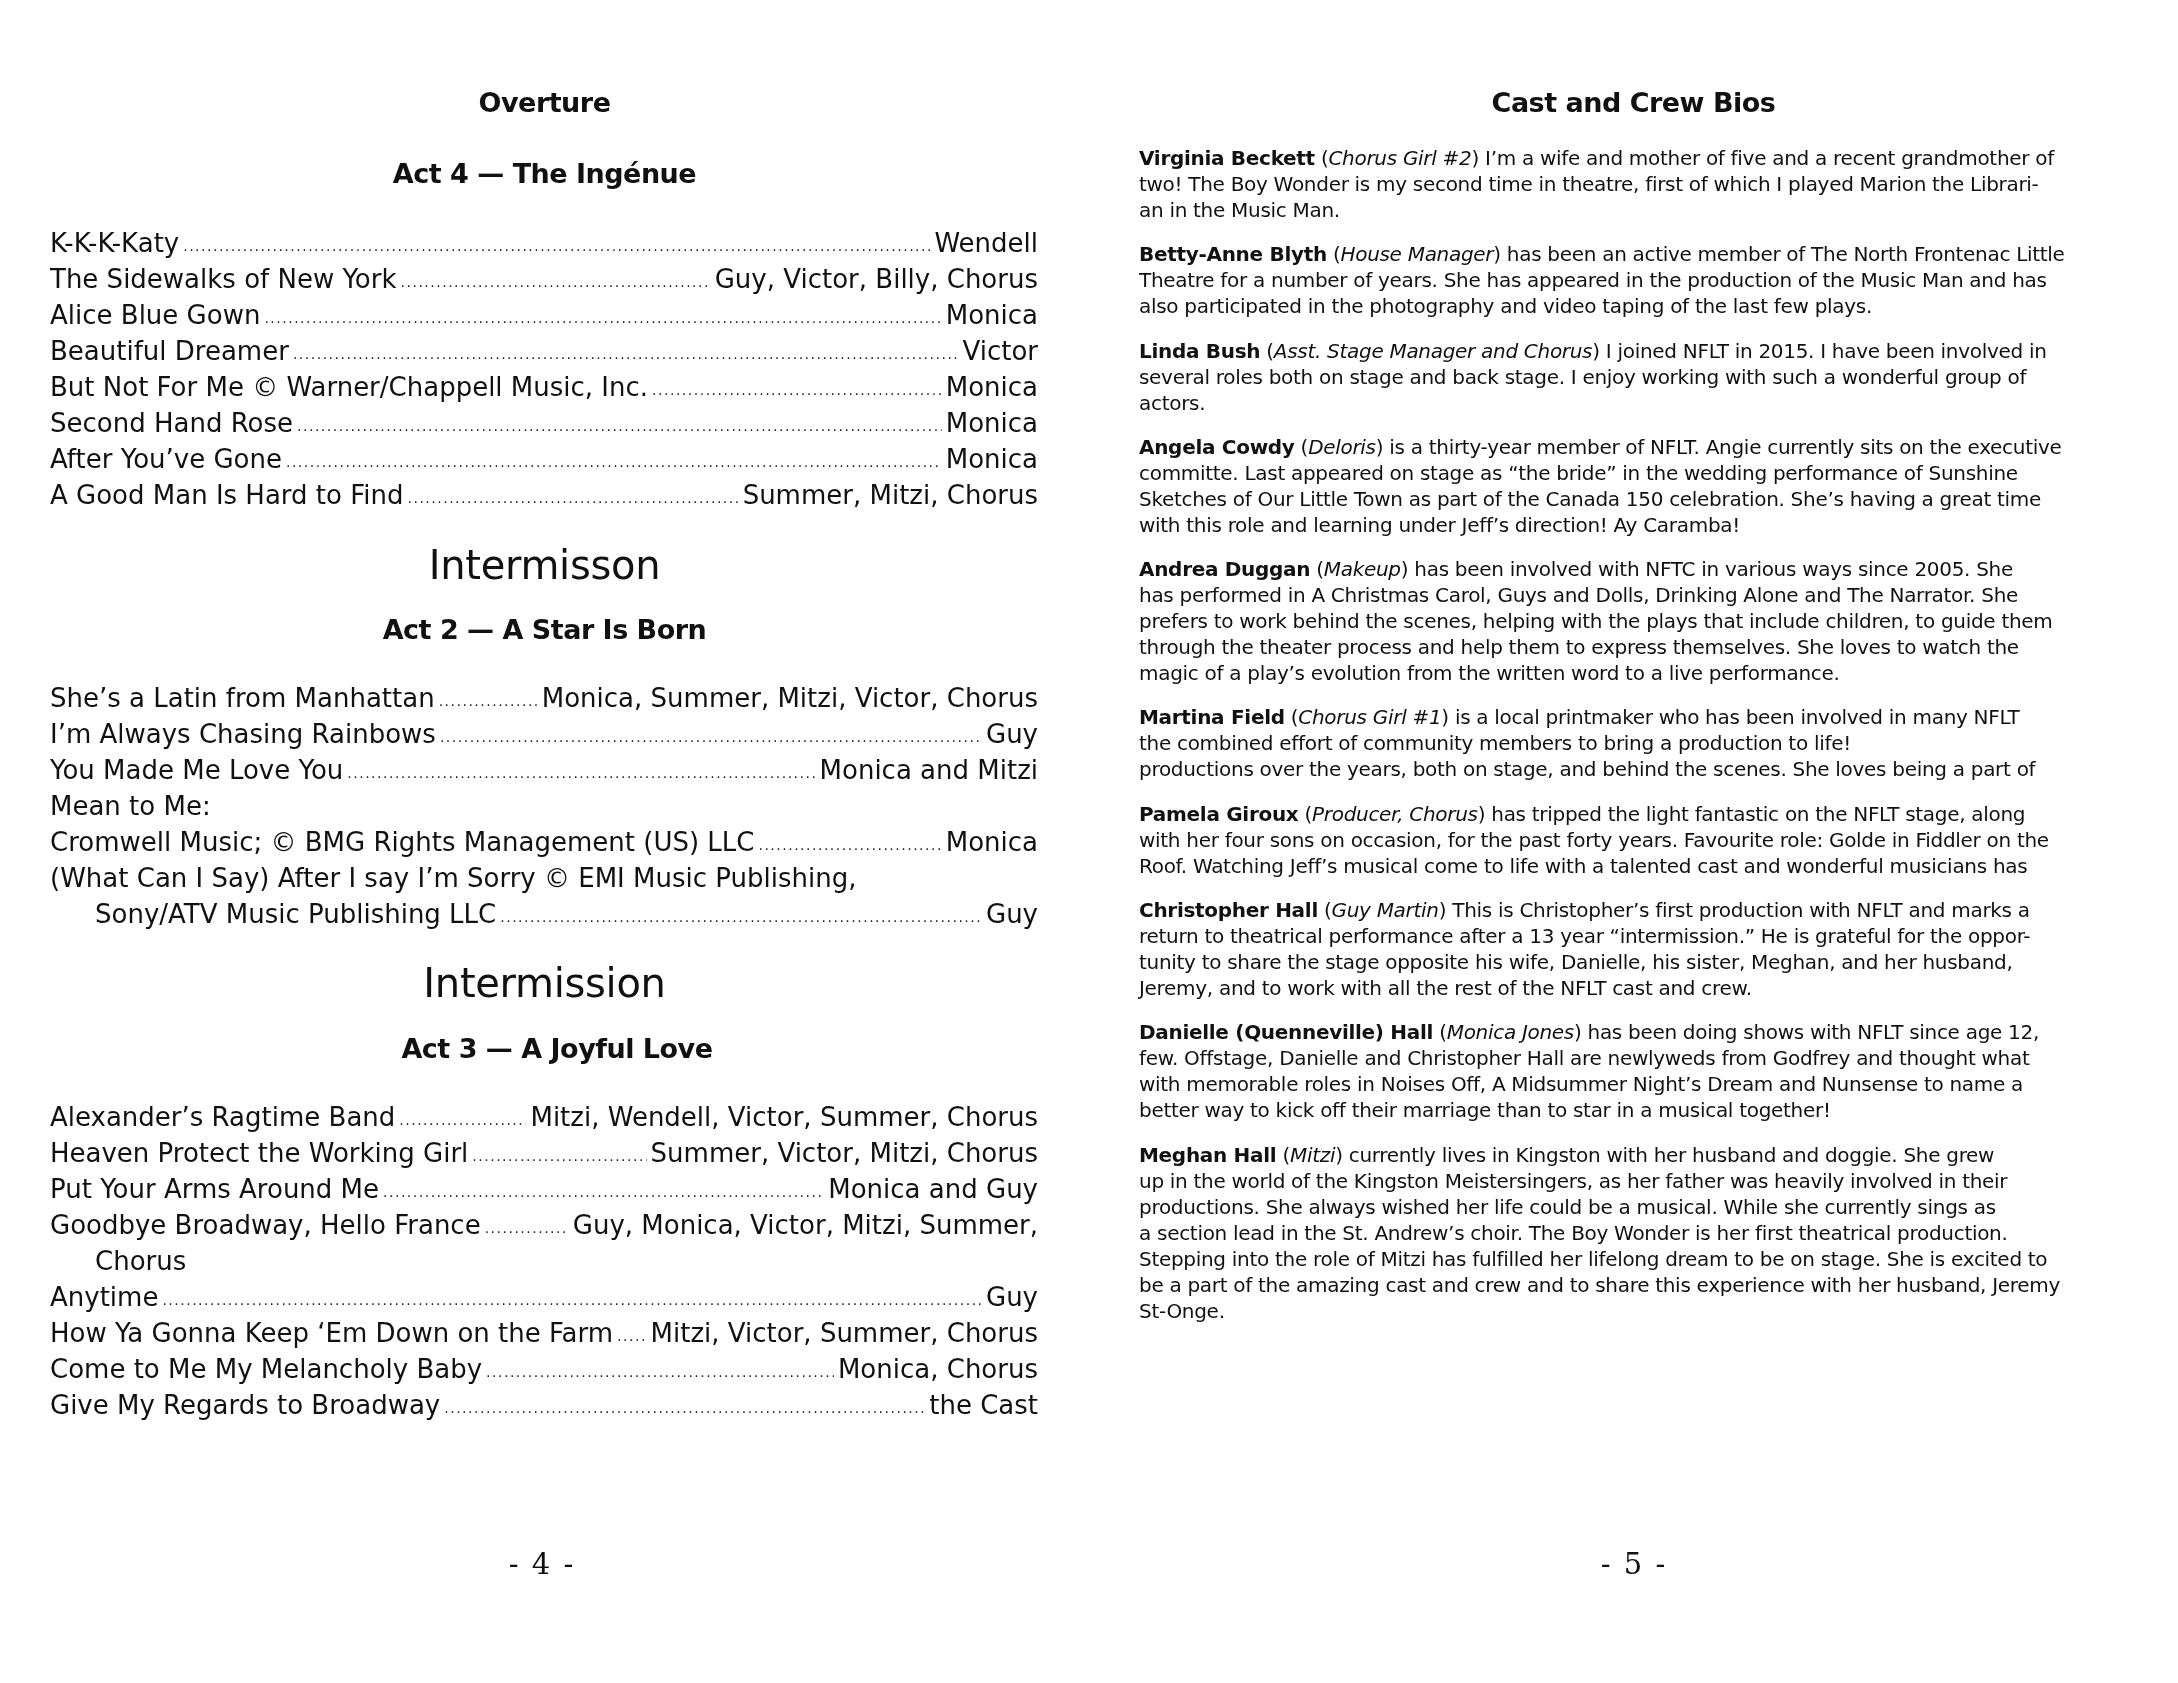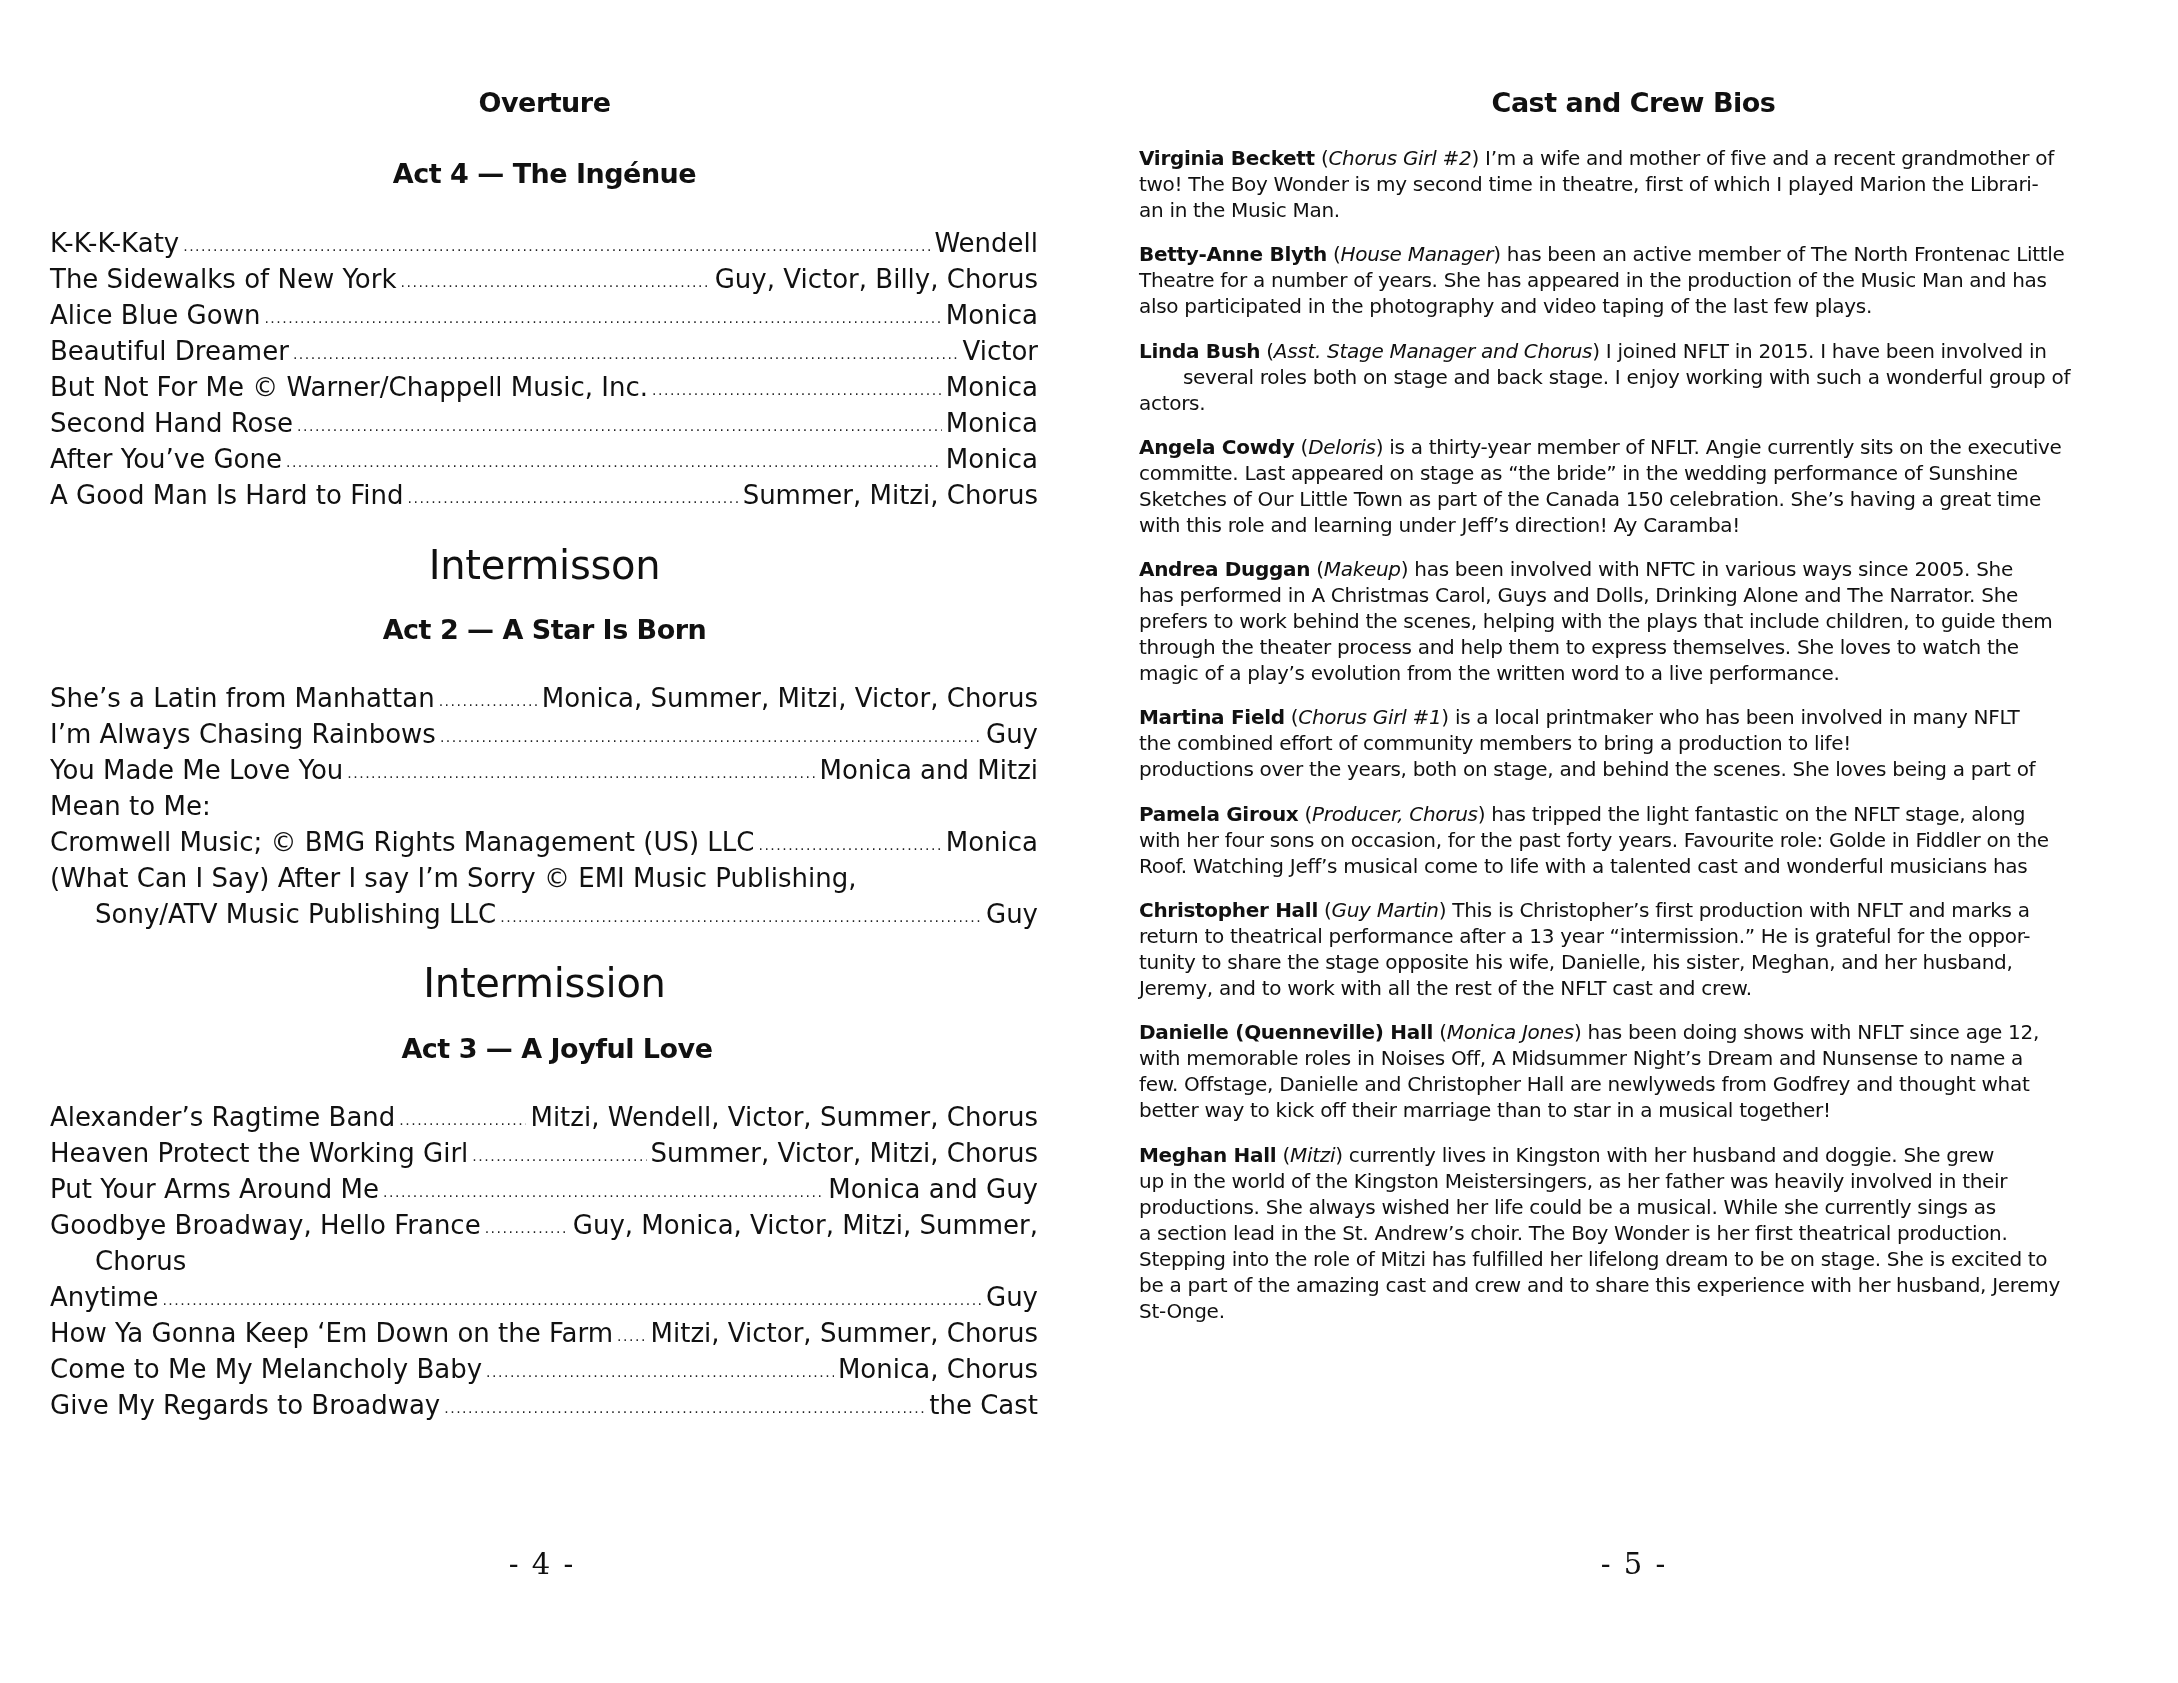--- a/index.html
+++ b/index.html
@@ -183,21 +183,21 @@
         <span class="bio-line" style="white-space: pre;">two! The Boy Wonder is my second time in theatre, first of which I played Marion the Librari-</span>
         <span class="bio-line" style="white-space: pre;">an in the Music Man.</span>
       </div>
       <div class="bio">
         <span class="bio-line" style="white-space: pre;"><span class="bio-name">Betty-Anne Blyth</span><span> (</span><span class="bio-role">House Manager</span><span>)</span><span> has been an active member of The North Frontenac Little</span></span>
         <span class="bio-line" style="white-space: pre;">Theatre for a number of years. She has appeared in the production of the Music Man and has</span>
         <span class="bio-line" style="white-space: pre;">also participated in the photography and video taping of the last few plays.</span>
       </div>
       <div class="bio">
         <span class="bio-line" style="white-space: pre;"><span class="bio-name">Linda Bush</span><span> (</span><span class="bio-role">Asst. Stage Manager and Chorus</span><span>)</span><span> I joined NFLT in 2015. I have been involved in</span></span>
-        <span class="bio-line" style="white-space: pre; margin-left: 44px;">several roles both on stage and back stage. I enjoy working with such a wonderful group of</span>
+        <span class="bio-line" style="white-space: pre;">several roles both on stage and back stage. I enjoy working with such a wonderful group of</span>
         <span class="bio-line" style="white-space: pre;">actors.</span>
       </div>
       <div class="bio">
         <span class="bio-line" style="white-space: pre;"><span class="bio-name">Angela Cowdy</span><span> (</span><span class="bio-role">Deloris</span><span>)</span><span> is a thirty-year member of NFLT. Angie currently sits on the executive</span></span>
         <span class="bio-line" style="white-space: pre;">committe. Last appeared on stage as “the bride” in the wedding performance of Sunshine</span>
         <span class="bio-line" style="white-space: pre;">Sketches of Our Little Town as part of the Canada 150 celebration. She’s having a great time</span>
         <span class="bio-line" style="white-space: pre;">with this role and learning under Jeff’s direction! Ay Caramba!</span>
       </div>
       <div class="bio">
         <span class="bio-line" style="white-space: pre;"><span class="bio-name">Andrea Duggan</span><span> (</span><span class="bio-role">Makeup</span><span>)</span><span> has been involved with NFTC in various ways since 2005. She</span></span>
@@ -217,22 +217,22 @@
         <span class="bio-line" style="white-space: pre;">Roof. Watching Jeff’s musical come to life with a talented cast and wonderful musicians has</span>
       </div>
       <div class="bio">
         <span class="bio-line" style="white-space: pre;"><span class="bio-name">Christopher Hall</span><span> (</span><span class="bio-role">Guy Martin</span><span>)</span><span> This is Christopher’s first production with NFLT and marks a</span></span>
         <span class="bio-line" style="white-space: pre;">return to theatrical performance after a 13 year “intermission.” He is grateful for the oppor-</span>
         <span class="bio-line" style="white-space: pre;">tunity to share the stage opposite his wife, Danielle, his sister, Meghan, and her husband,</span>
         <span class="bio-line" style="white-space: pre;">Jeremy, and to work with all the rest of the NFLT cast and crew.</span>
       </div>
       <div class="bio">
         <span class="bio-line" style="white-space: pre;"><span class="bio-name">Danielle (Quenneville) Hall</span><span> (</span><span class="bio-role">Monica Jones</span><span>)</span><span> has been doing shows with NFLT since age 12,</span></span>
+        <span class="bio-line" style="white-space: pre;">few. Offstage, Danielle and Christopher Hall are newlyweds from Godfrey and thought what</span>
         <span class="bio-line" style="white-space: pre;">with memorable roles in Noises Off, A Midsummer Night’s Dream and Nunsense to name a</span>
-        <span class="bio-line" style="white-space: pre;">few. Offstage, Danielle and Christopher Hall are newlyweds from Godfrey and thought what</span>
         <span class="bio-line" style="white-space: pre;">better way to kick off their marriage than to star in a musical together!</span>
       </div>
       <div class="bio">
         <span class="bio-line" style="white-space: pre;"><span class="bio-name">Meghan Hall</span><span> (</span><span class="bio-role">Mitzi</span><span>)</span><span> currently lives in Kingston with her husband and doggie. She grew</span></span>
         <span class="bio-line" style="white-space: pre;">up in the world of the Kingston Meistersingers, as her father was heavily involved in their</span>
         <span class="bio-line" style="white-space: pre;">productions. She always wished her life could be a musical. While she currently sings as</span>
         <span class="bio-line" style="white-space: pre;">a section lead in the St. Andrew’s choir. The Boy Wonder is her first theatrical production.</span>
         <span class="bio-line" style="white-space: pre;">Stepping into the role of Mitzi has fulfilled her lifelong dream to be on stage. She is excited to</span>
         <span class="bio-line" style="white-space: pre;">be a part of the amazing cast and crew and to share this experience with her husband, Jeremy</span>
         <span class="bio-line" style="white-space: pre;">St-Onge.</span>

